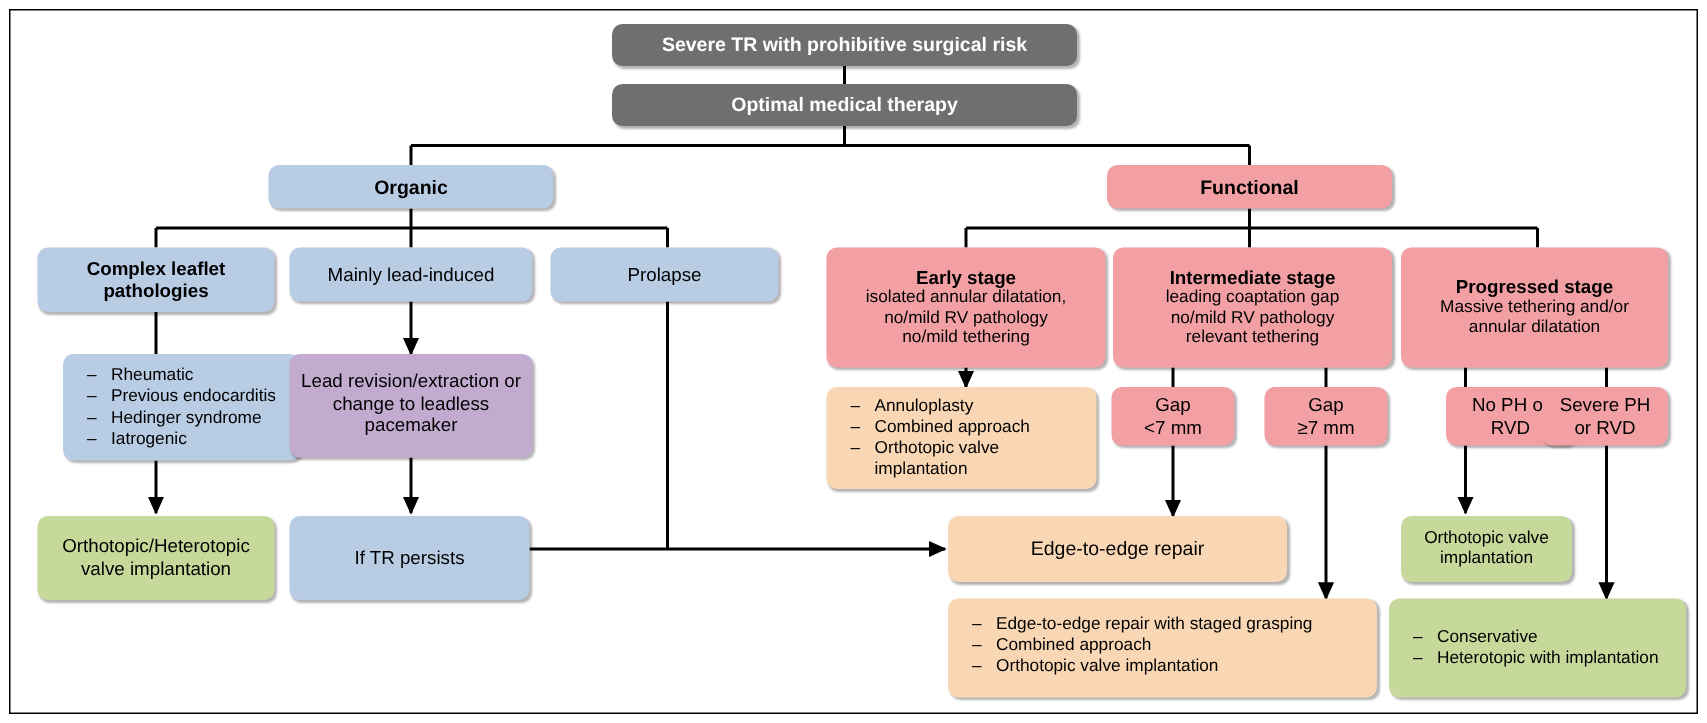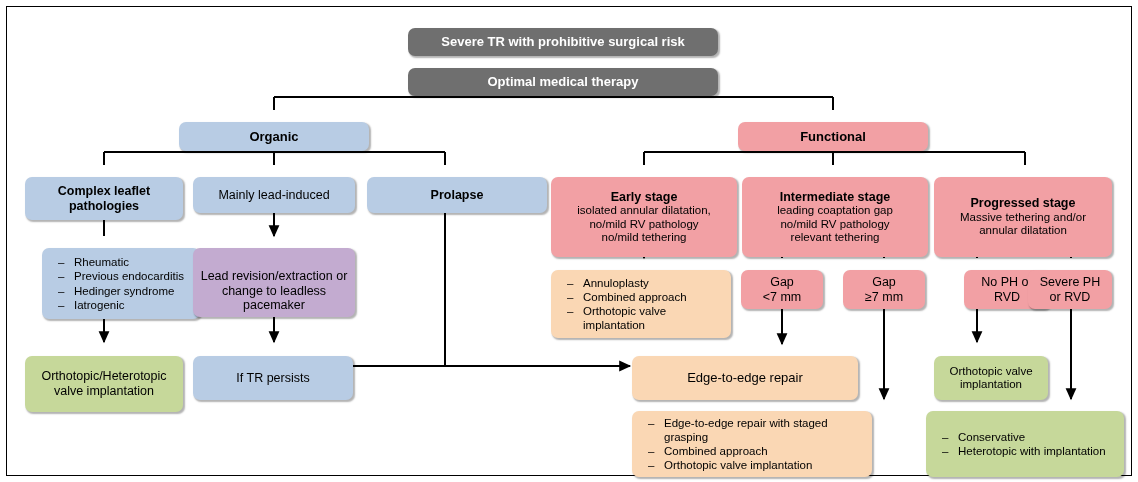--- a/index.html
+++ b/index.html
@@ -40,22 +40,21 @@
     position: absolute;
     box-sizing: border-box;
     border-radius: 7px;
     display: flex;
     align-items: center;
     justify-content: center;
     text-align: center;
     line-height: 1.17;
     color: #000000;
     box-shadow: 1.5px 1.5px 1.6px rgba(0,0,0,0.30);
-    padding: 4px 4px;
-    margin-top: 12px;
+    padding: 14px 4px;
   }
   .node .inner { width: 100%; }
   .node .ttl { font-weight: bold; display: block; }
   .node .sub { display: block; }
 
   .gray  { background: #6f6f6f; color: #ffffff; font-weight: bold; }
   .blue  { background: #b8cce4; }
   .pink  { background: #f2a0a4; }
   .purple{ background: #c3abd0; align-items: flex-end; }
   .green { background: #c6d89a; }
@@ -164,42 +163,42 @@
   </div>
 
   <div class="node blue f125" style="left:25px; top:165px; width:158px; height:43px; font-weight:bold;">
     <span class="inner">Complex leaflet pathologies</span>
   </div>
 
   <div class="node blue f125" style="left:193px; top:165px; width:162px; height:36px; font-weight:normal;">
     <span class="inner">Mainly lead-induced</span>
   </div>
 
-  <div class="node blue f125" style="left:367px; top:165px; width:180px; height:36px; font-weight:bold;">
+  <div class="node blue f125" style="left:367px; top:165px; width:152px; height:36px; font-weight:normal;">
     <span class="inner">Prolapse</span>
   </div>
 
   <div class="node blue f115" style="left:42px; top:236px; width:158px; height:71px;">
     <div class="inner bullets">
       <span class="li">Rheumatic</span>
       <span class="li">Previous endocarditis</span>
       <span class="li">Hedinger syndrome</span>
       <span class="li">Iatrogenic</span>
     </div>
   </div>
 
   <div class="node purple f125" style="left:193px; top:236px; width:162px; height:69px;">
     <span class="inner">Lead revision/extraction or change to leadless pacemaker</span>
   </div>
 
   <div class="node green f125" style="left:25px; top:344px; width:158px; height:56px;">
     <span class="inner">Orthotopic/Heterotopic valve implantation</span>
   </div>
 
-  <div class="node blue f125" style="left:193px; top:344px; width:160px; height:44px;">
+  <div class="node blue f125" style="left:193px; top:344px; width:160px; height:56px;">
     <span class="inner">If TR persists</span>
   </div>
 
   <div class="node pink f115" style="left:551px; top:165px; width:186px; height:80px;">
     <div class="inner">
       <span class="ttl f125">Early stage</span>
       <span class="sub">isolated annular dilatation,</span>
       <span class="sub">no/mild RV pathology</span>
       <span class="sub">no/mild tethering</span>
     </div>
@@ -255,21 +254,21 @@
     <div class="inner">
       <span class="sub">Severe PH</span>
       <span class="sub">or RVD</span>
     </div>
   </div>
 
   <div class="node peach f13" style="left:632px; top:344px; width:226px; height:44px;">
     <span class="inner">Edge-to-edge repair</span>
   </div>
 
-  <div class="node peach f115" style="left:632px; top:399px; width:240px; height:66px;">
+  <div class="node peach f115" style="left:632px; top:399px; width:286px; height:66px;align-items:flex-end;">
     <div class="inner bullets wrapli">
       <span class="li">Edge-to-edge repair with staged grasping</span>
       <span class="li">Combined approach</span>
       <span class="li">Orthotopic valve implantation</span>
     </div>
   </div>
 
   <div class="node green f115" style="left:934px; top:344px; width:114px; height:44px;">
     <span class="inner">Orthotopic valve implantation</span>
   </div>

